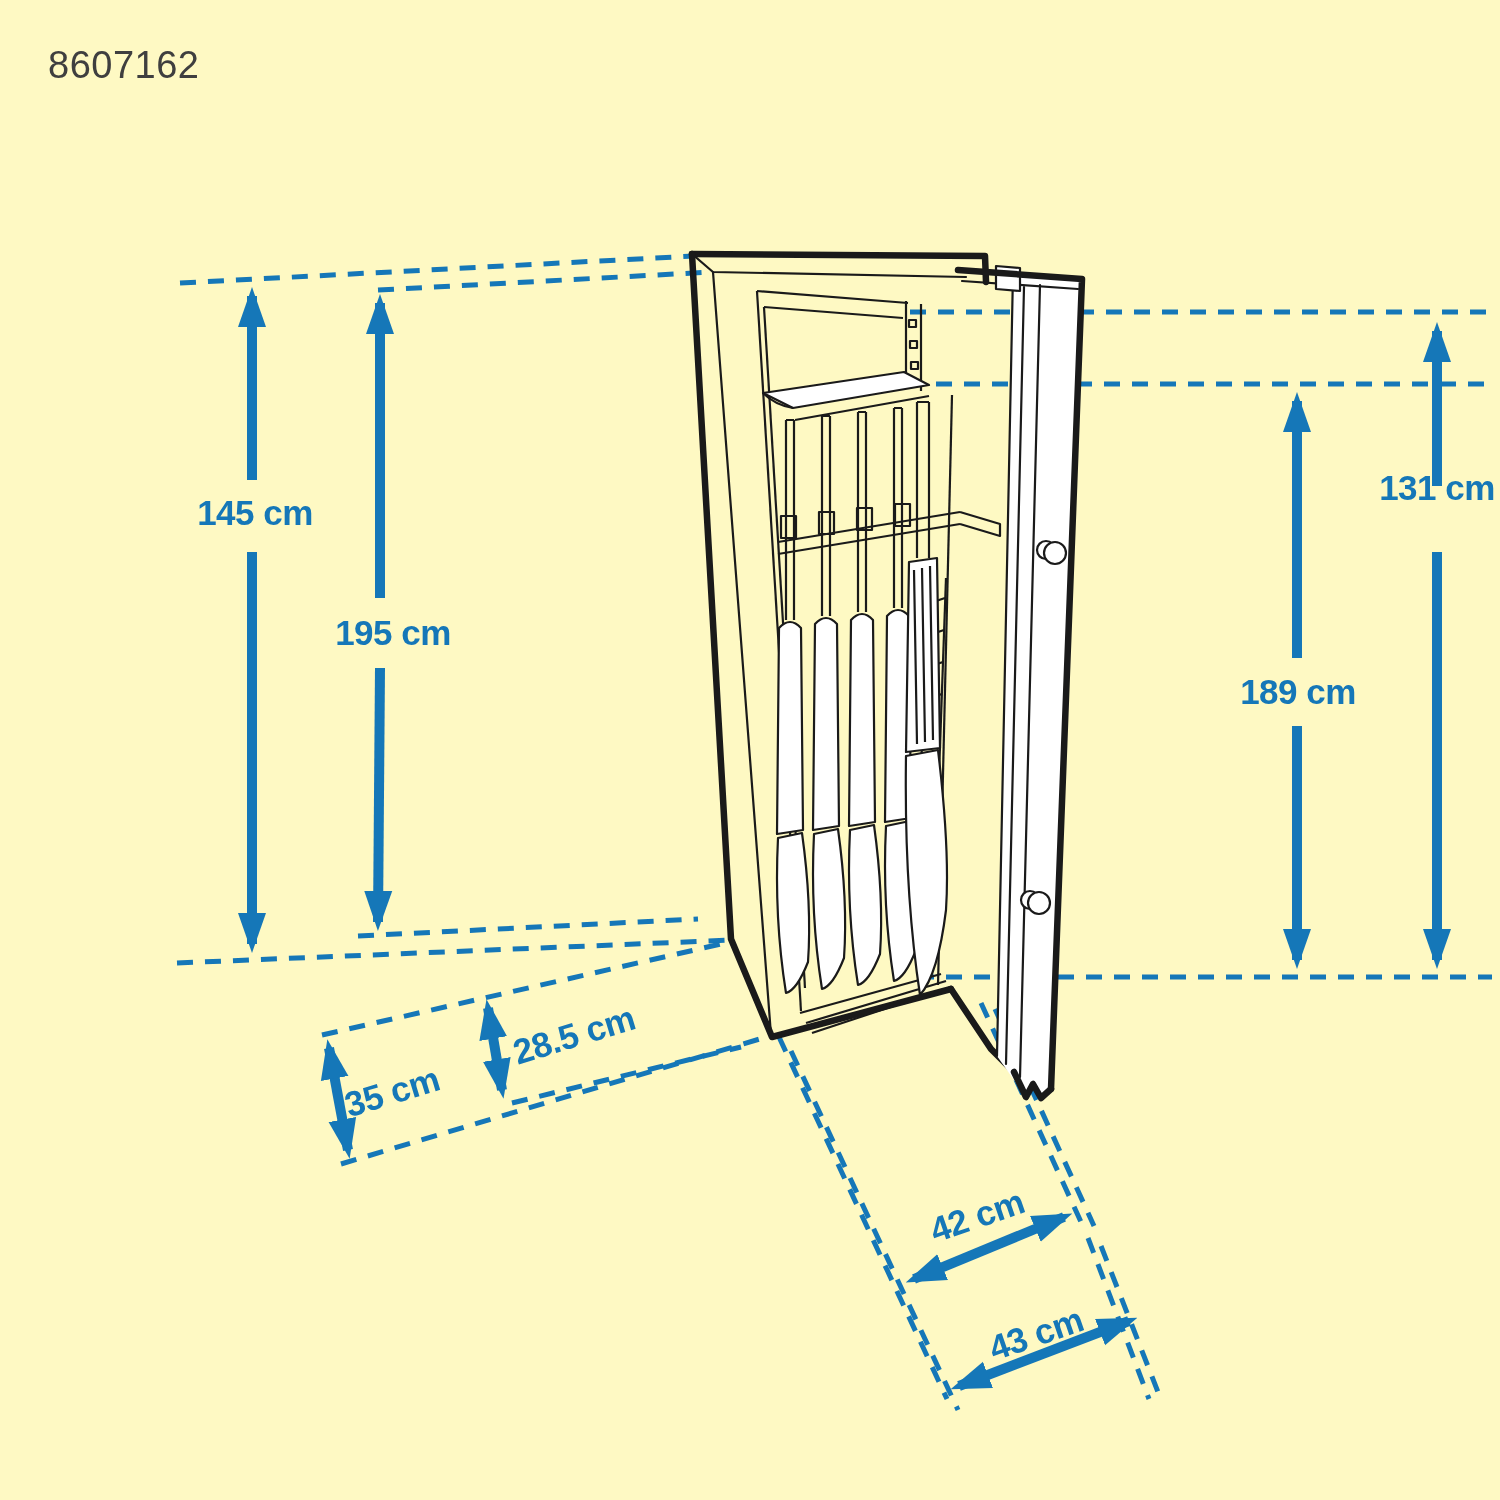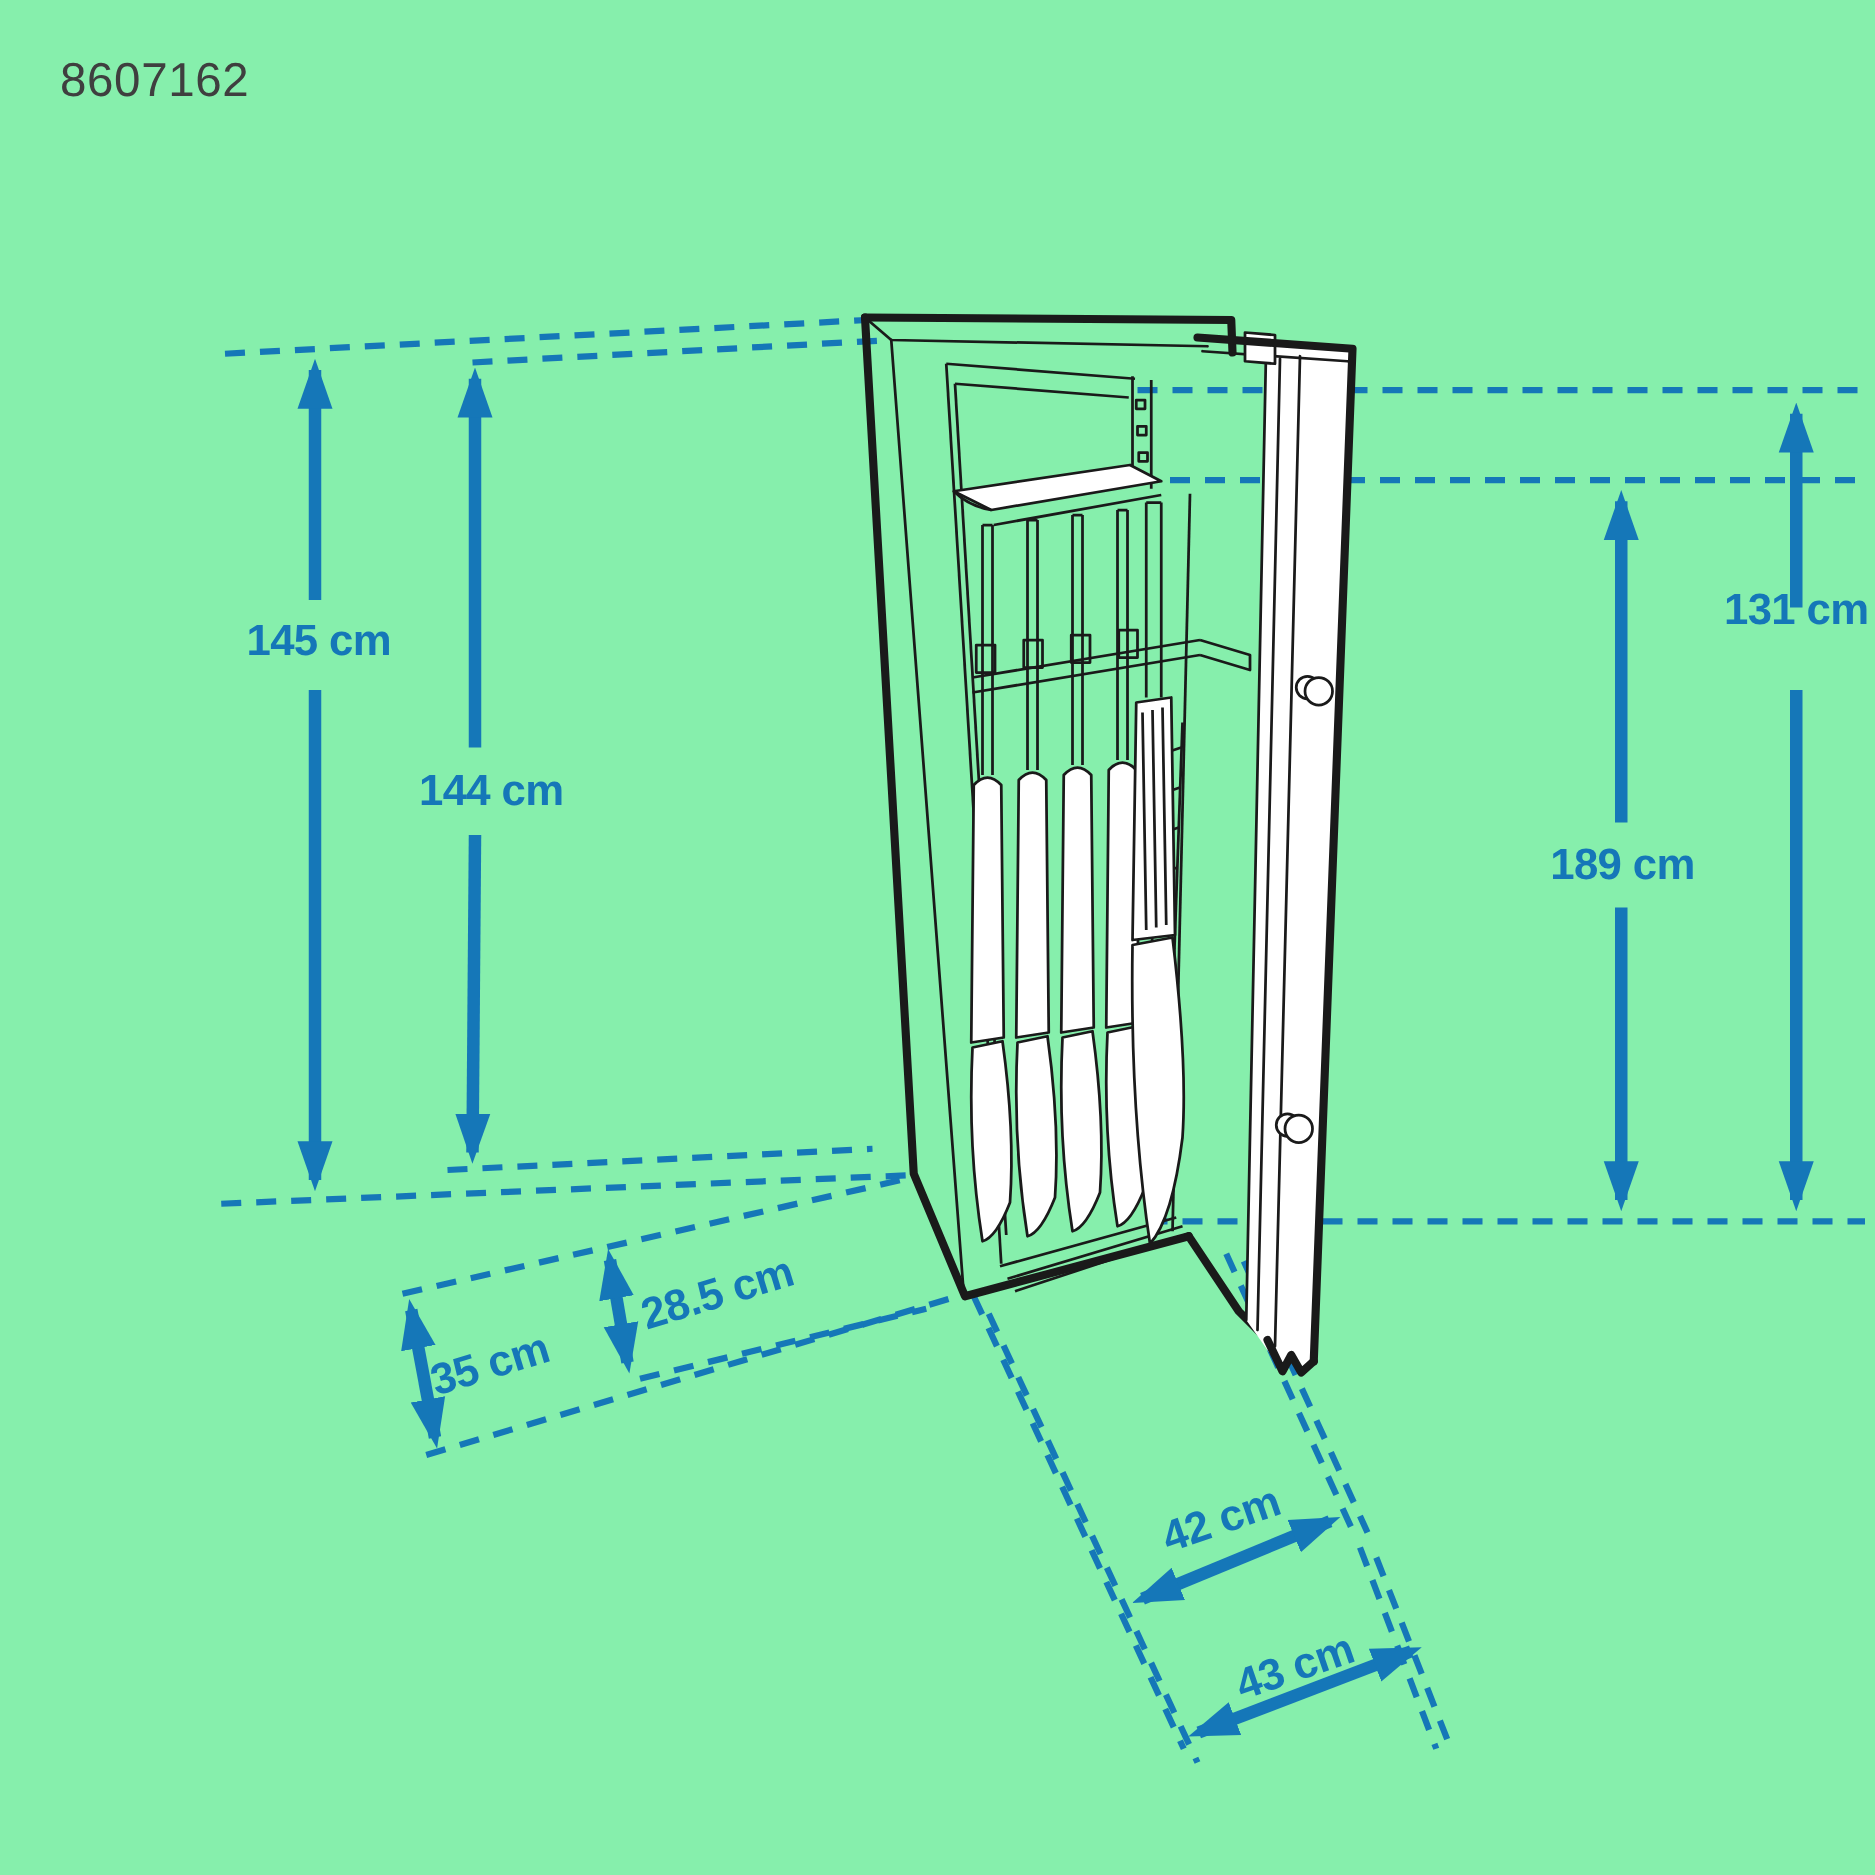--- a/index.html
+++ b/index.html
@@ -1,16 +1,16 @@
 <!DOCTYPE html>
 <html><head>
 <meta charset="utf-8">
 <style>
   html,body{margin:0;padding:0;background:#ffffff;}
-  #stage{position:relative;width:1500px;height:1500px;background:#86efac;overflow:hidden;
+  #stage{position:relative;width:1500px;height:1500px;background:#fef9c3;overflow:hidden;
          font-family:"Liberation Sans",sans-serif;}
   #drawing{position:absolute;left:0;top:0;}
   .dim-label{position:absolute;color:#1577b8;font-weight:700;font-size:35px;
              letter-spacing:-0.5px;white-space:nowrap;transform:translate(-50%,-50%);}
   .dim-label.r17{transform:translate(-50%,-50%) rotate(-17deg);}
   .dim-label.r19{transform:translate(-50%,-50%) rotate(-19deg);}
   #product-code{position:absolute;left:48px;top:44px;color:#3f3f3f;font-size:38px;
                 font-weight:400;letter-spacing:0.5px;}
 </style>
 </head>
@@ -183,21 +183,21 @@
       <line x1="914" y1="1279" x2="1064" y2="1217" marker-start="url(#ah)" marker-end="url(#ah)"></line>
 
       <line x1="959" y1="1386" x2="1129" y2="1321" marker-start="url(#ah)" marker-end="url(#ah)"></line>
     </g>
   </svg>
 
   <div id="product-code">8607162</div>
 
   <div class="dim-label" style="left:255px;top:513px">145 cm</div>
 
-  <div class="dim-label" style="left:393px;top:633px">144 cm</div>
+  <div class="dim-label" style="left:393px;top:633px">195 cm</div>
 
   <div class="dim-label" style="left:1437px;top:488px">131 cm</div>
 
   <div class="dim-label" style="left:1298px;top:692px">189 cm</div>
 
   <div class="dim-label r17" style="left:392px;top:1092px">35 cm</div>
 
   <div class="dim-label r17" style="left:574px;top:1035px">28.5 cm</div>
 
   <div class="dim-label r19" style="left:977px;top:1216px">42 cm</div>

